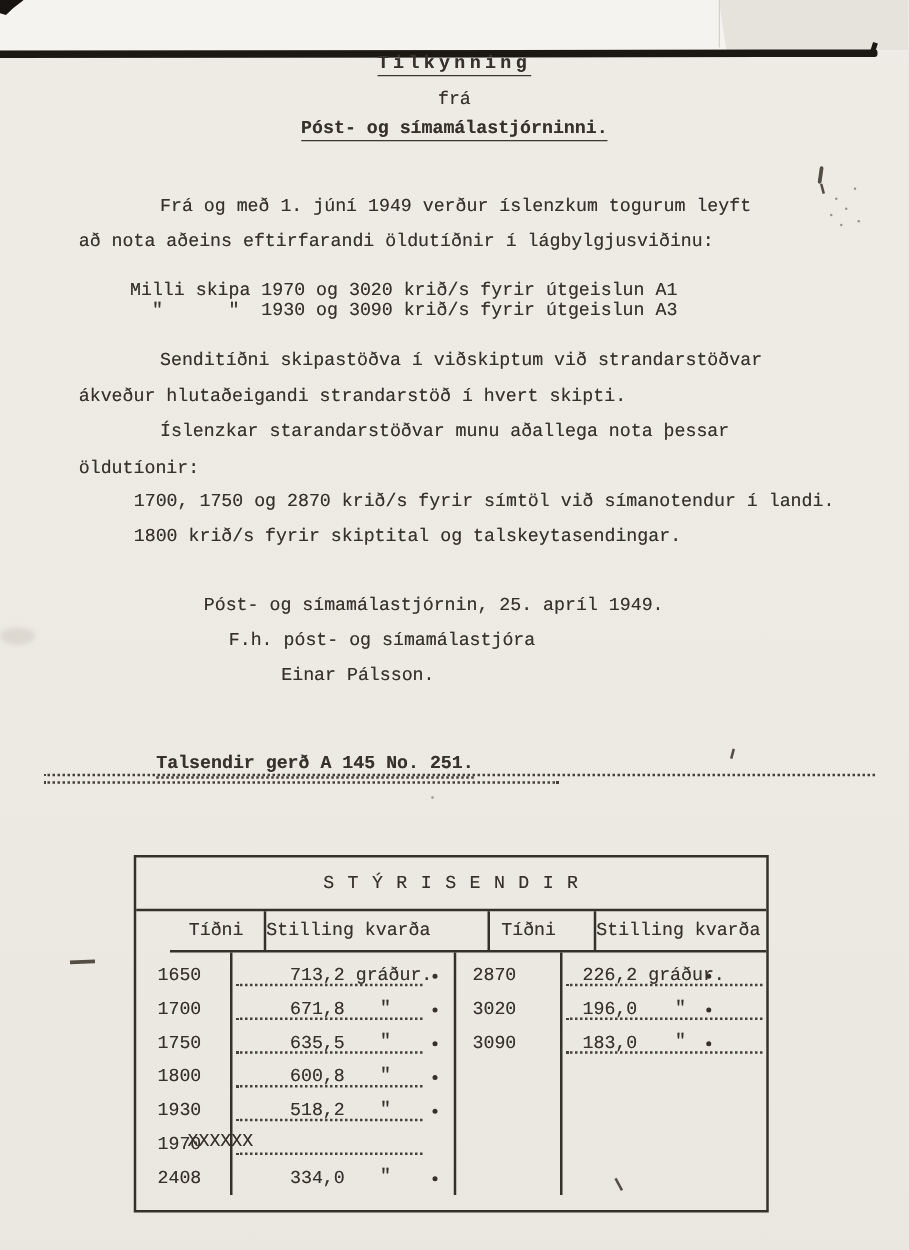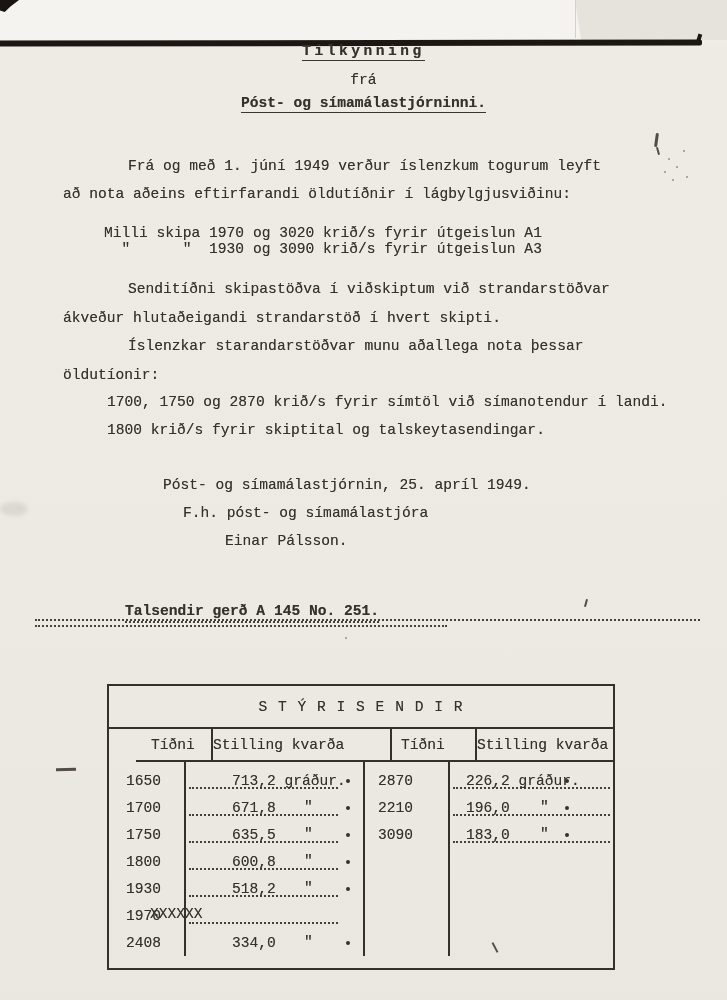--- a/index.html
+++ b/index.html
@@ -189,21 +189,21 @@
             <span class="val">334,0</span>
             <span class="q">"</span>
             <span class="edot"></span>
           </div>
         </div>
       <div class="col col-freq-right b">
           <div class="trow tr-freq">
             <span class="ft">2870</span>
           </div>
           <div class="trow tr-freq">
-            <span class="ft">2210</span>
+            <span class="ft">3020</span>
           </div>
           <div class="trow tr-freq">
             <span class="ft">3090</span>
           </div>
         </div>
       <div class="col col-stil-right">
           <div class="trow tr-stil">
             <span class="leaders"></span>
             <span class="val">226,2 gráður.</span>
             <span class="edot"></span>

